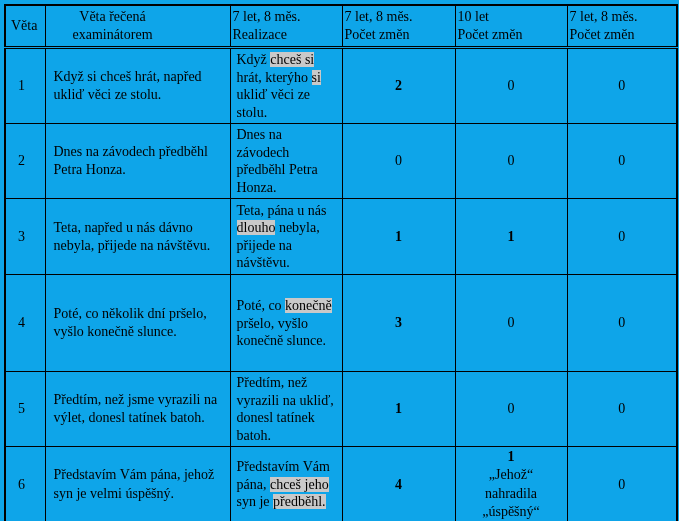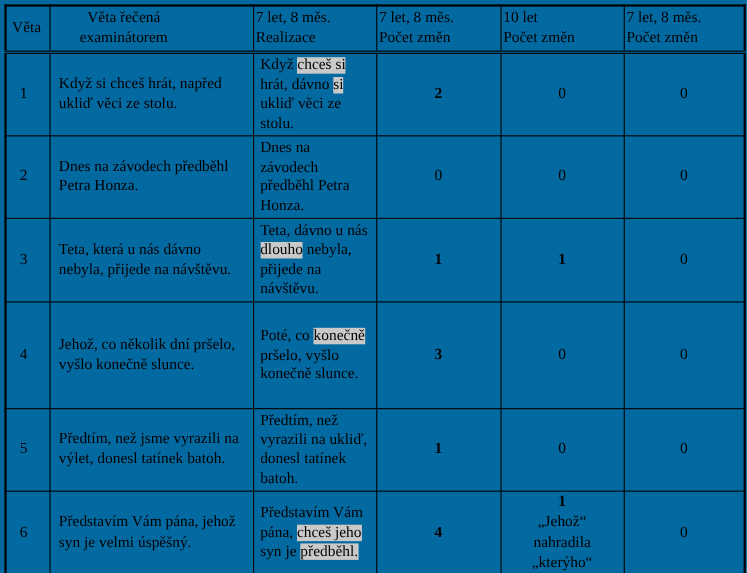--- a/index.html
+++ b/index.html
@@ -1,20 +1,20 @@
 <!DOCTYPE html>
 <html><head>
 <meta charset="utf-8">
 <style>
   html, body { margin: 0; padding: 0; background: #ffffff; }
   .page {
     position: relative;
     width: 679px;
     height: 521px;
-    background: #0369a1;
+    background: #0ea5e9;
     color: #000000;
     font-family: "Liberation Serif", "DejaVu Serif", serif;
   }
   table.sentences {
     position: absolute;
     left: 4px;
     top: 4px;
     width: 672px;
     border-collapse: collapse;
     table-layout: fixed;
@@ -78,21 +78,21 @@
         <th>
           <div>7 let, 8 měs.</div>
           <div>Počet změn</div>
         </th>
       </tr>
     </thead>
     <tbody id="tbody">
         <tr style="height: 75px;">
           <td class="num">1</td>
           <td class="exam">Když si chceš hrát, napřed ukliď věci ze stolu.</td>
-          <td class="real"><span>Když </span><span class="hl">chceš si</span><span> hrát, dávno </span><span class="hl">si</span><span> ukliď věci ze stolu.</span></td>
+          <td class="real"><span>Když </span><span class="hl">chceš si</span><span> hrát, kterýho </span><span class="hl">si</span><span> ukliď věci ze stolu.</span></td>
           <td class="count">
             <div class="b">2</div>
           </td>
           <td class="count">
             <div>0</div>
           </td>
           <td class="count">
             <div>0</div>
           </td>
         </tr>
@@ -105,35 +105,35 @@
           </td>
           <td class="count">
             <div>0</div>
           </td>
           <td class="count">
             <div>0</div>
           </td>
         </tr>
         <tr style="height: 76px;">
           <td class="num">3</td>
-          <td class="exam">Teta, která u nás dávno nebyla, přijede na návštěvu.</td>
-          <td class="real"><span>Teta, dávno u nás </span><span class="hl">dlouho</span><span> nebyla, přijede na návštěvu.</span></td>
+          <td class="exam">Teta, napřed u nás dávno nebyla, přijede na návštěvu.</td>
+          <td class="real"><span>Teta, pána u nás </span><span class="hl">dlouho</span><span> nebyla, přijede na návštěvu.</span></td>
           <td class="count">
             <div class="b">1</div>
           </td>
           <td class="count">
             <div class="b">1</div>
           </td>
           <td class="count">
             <div>0</div>
           </td>
         </tr>
         <tr style="height: 97px;">
           <td class="num">4</td>
-          <td class="exam">Jehož, co několik dní pršelo, vyšlo konečně slunce.</td>
+          <td class="exam">Poté, co několik dní pršelo, vyšlo konečně slunce.</td>
           <td class="real"><span>Poté, co </span><span class="hl">konečně</span><span> pršelo, vyšlo konečně slunce.</span></td>
           <td class="count">
             <div class="b">3</div>
           </td>
           <td class="count">
             <div>0</div>
           </td>
           <td class="count">
             <div>0</div>
           </td>
@@ -156,21 +156,21 @@
           <td class="num">6</td>
           <td class="exam">Představím Vám pána, jehož syn je velmi úspěšný.</td>
           <td class="real"><span>Představím Vám pána, </span><span class="hl">chceš jeho</span><span> syn je </span><span class="hl">předběhl.</span></td>
           <td class="count">
             <div class="b">4</div>
           </td>
           <td class="count">
             <div class="b">1</div>
             <div>„Jehož“</div>
             <div>nahradila</div>
-            <div>„kterýho“</div>
+            <div>„úspěšný“</div>
           </td>
           <td class="count">
             <div>0</div>
           </td>
         </tr>
       </tbody>
   </table>
 </div>
 
 </body></html>

